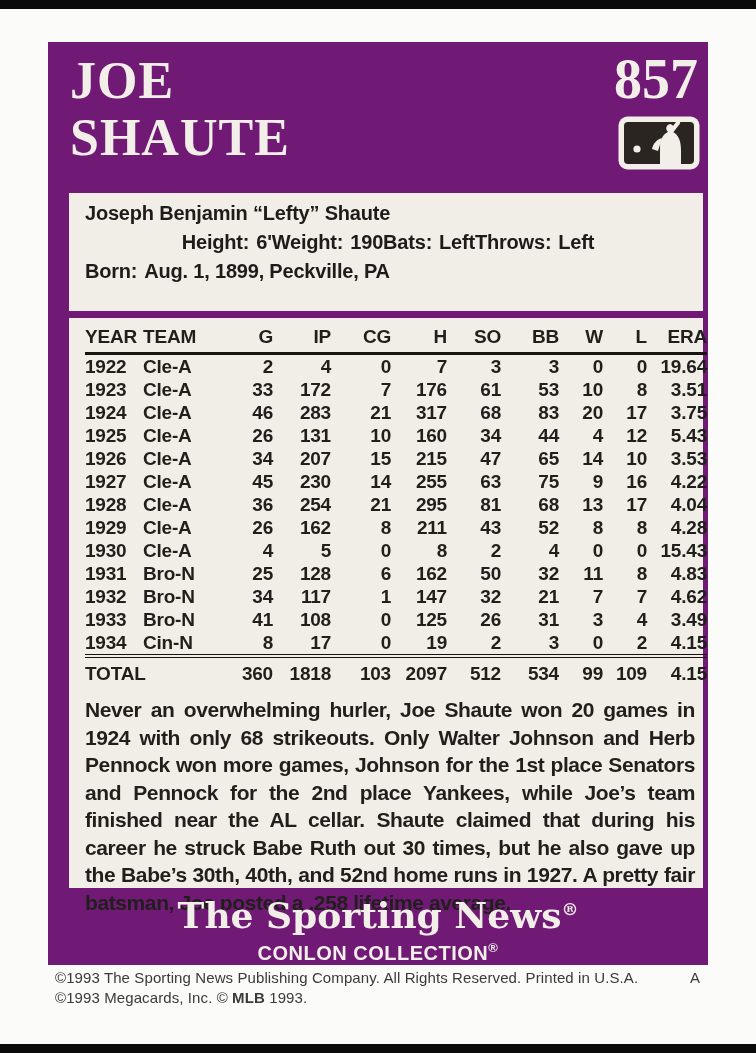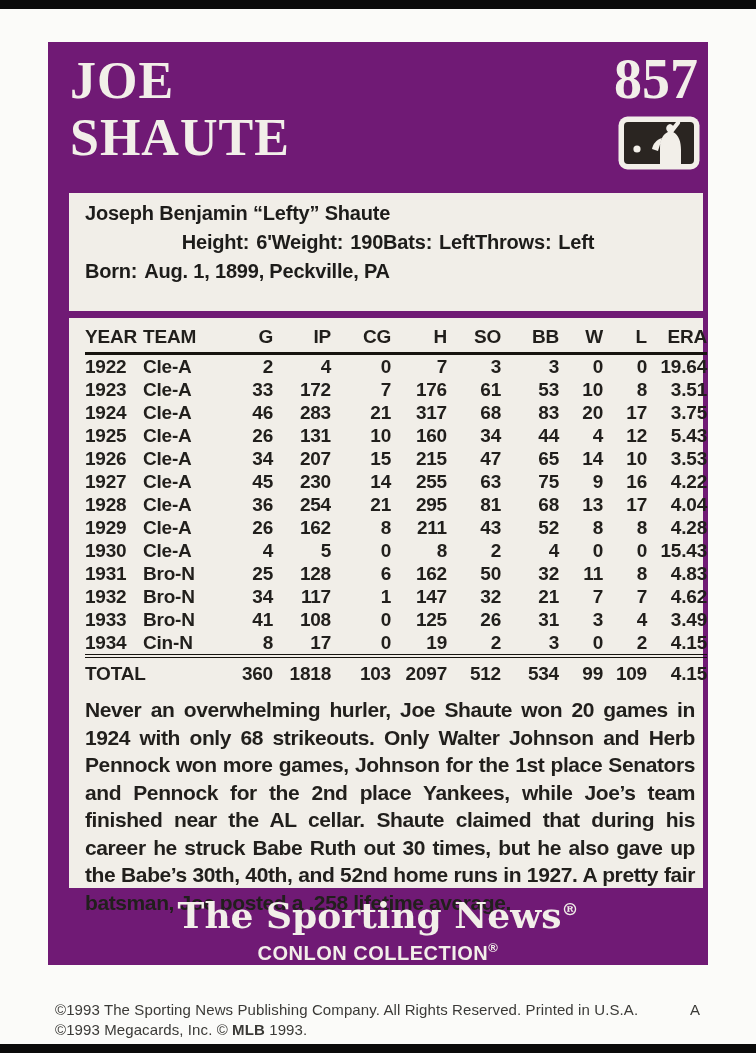--- a/index.html
+++ b/index.html
@@ -64,21 +64,21 @@
     font-family:"DejaVu Serif",serif;font-weight:bold;
     font-size:36px;line-height:42px;letter-spacing:0px;
   }
   .brand-script sup{font-size:17px;}
   .brand-collection{font-size:20px;font-weight:bold;letter-spacing:0.5px;line-height:24px;}
   .brand-collection sup{font-size:13px;}
 
   
   .footer{
     position:absolute;left:55px;top:968px;width:655px;
-    font-size:15px;line-height:20px;color:#3b3a37;letter-spacing:0.1px;margin-top:32px;
+    font-size:15px;line-height:20px;color:#3b3a37;letter-spacing:0.1px;
   }
   .letter-a{position:absolute;right:10px;top:0;}
 </style>
 </head>
 <body>
 
 <div class="scan-strip top"></div>
 <div class="scan-strip bottom"></div>
 
 <div class="card-dark">

